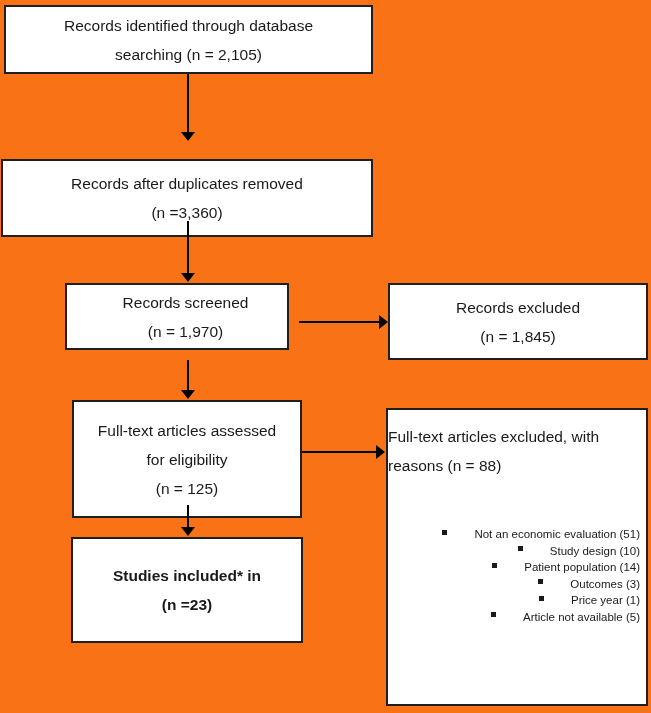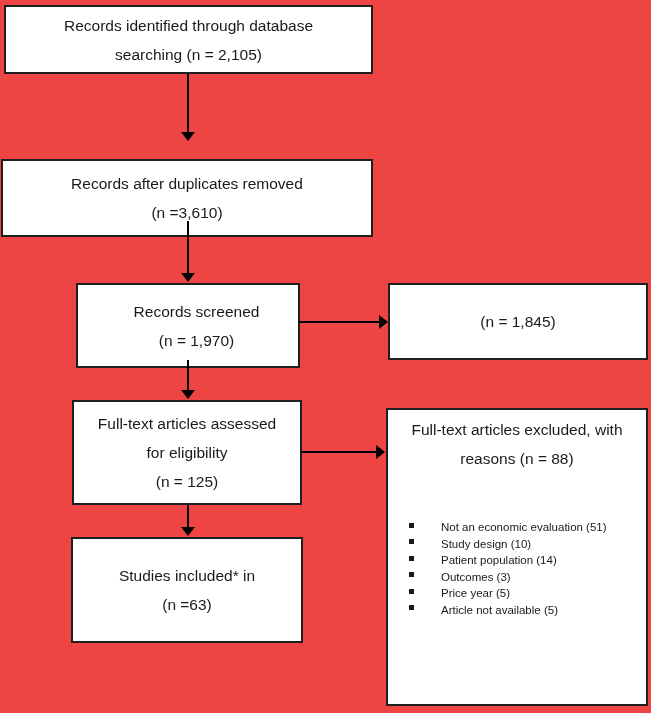--- a/index.html
+++ b/index.html
@@ -4,21 +4,21 @@
 <style>
   html, body {
     margin: 0;
     padding: 0;
     background: #ffffff;
   }
   #canvas {
     position: relative;
     width: 651px;
     height: 713px;
-    background: #ef4444;
+    background: #f97316;
     font-family: "Liberation Sans", sans-serif;
     color: #1a1a1a;
     overflow: hidden;
   }
   .flowbox {
     position: absolute;
     box-sizing: border-box;
     border: 2px solid #1f1f1f;
     background: #ffffff;
     display: flex;
@@ -26,48 +26,49 @@
     justify-content: center;
     align-items: center;
     text-align: center;
     font-size: 15.5px;
     line-height: 29px;
   }
   .flowbox .line { display: block; white-space: nowrap; }
 
   #box-identified { left: 4px;   top: 5px;   width: 369px; height: 69px; }
   #box-duplicates { left: 1px;   top: 143px; width: 372px; height: 78px; margin-top: 16px; }
-  #box-screened   { left: 76px;  top: 283px; width: 224px; height: 85px; padding-left: 17px; }
+  #box-screened   { left: 65px;  top: 283px; width: 224px; height: 67px; padding-left: 17px; }
   #box-records-excluded { left: 388px; top: 283px; width: 260px; height: 77px; }
-  #box-fulltext   { left: 72px;  top: 400px; width: 230px; height: 105px; }
-  #box-included   { left: 71px;  top: 537px; width: 232px; height: 106px; }
+  #box-fulltext   { left: 72px;  top: 400px; width: 230px; height: 118px; }
+  #box-included   { left: 71px;  top: 537px; width: 232px; height: 106px; font-weight: bold; }
 
   #box-excluded-reasons {
     position: absolute;
     left: 386px; top: 408px; width: 262px; height: 298px;
     box-sizing: border-box;
     border: 2px solid #1f1f1f;
     background: #ffffff;
     font-size: 15.5px;
     line-height: 29px;
   }
   #box-excluded-reasons .header {
-    padding-top: 5px;
-    text-align: center;
+    padding-top: 12px;
+    text-align: left;
   }
   .reason-list {
     list-style: none;
     margin: 46px 0 0 0;
     padding: 0 6px 0 21px;
     font-size: 11.5px;
     line-height: 16.5px;
   }
   .reason-list li {
     display: flex;
     align-items: baseline;
+    justify-content: flex-end;
   }
   .bullet-sq {
     width: 5px;
     height: 5px;
     background: #1a1a1a;
     flex: 0 0 5px;
     margin-right: 27px;
     position: relative;
     top: -2px;
     align-self: center;
@@ -120,39 +121,40 @@
     <span class="line">searching (n = 2,105)</span>
   </div>
 
   <div class="arrow-v" id="arrow-v1">
     <div class="shaft"></div>
     <div class="head"></div>
   </div>
 
   <div class="flowbox" id="box-duplicates">
     <span class="line">Records after duplicates removed</span>
-    <span class="line">(n =3,610)</span>
+    <span class="line">(n =3,360)</span>
   </div>
 
   <div class="arrow-v" id="arrow-v2">
     <div class="shaft"></div>
     <div class="head"></div>
   </div>
 
   <div class="flowbox" id="box-screened">
     <span class="line">Records screened</span>
     <span class="line">(n = 1,970)</span>
   </div>
 
   <div class="arrow-h" id="arrow-h1">
     <div class="shaft"></div>
     <div class="head"></div>
   </div>
 
   <div class="flowbox" id="box-records-excluded">
+    <span class="line">Records excluded</span>
     <span class="line">(n = 1,845)</span>
   </div>
 
   <div class="arrow-v" id="arrow-v3">
     <div class="shaft"></div>
     <div class="head"></div>
   </div>
 
   <div class="flowbox" id="box-fulltext">
     <span class="line">Full-text articles assessed</span>
@@ -183,32 +185,32 @@
         <li>
         <span class="bullet-sq"></span>
         <span>Patient population (14)</span>
       </li>
         <li>
         <span class="bullet-sq"></span>
         <span>Outcomes (3)</span>
       </li>
         <li>
         <span class="bullet-sq"></span>
-        <span>Price year (5)</span>
+        <span>Price year (1)</span>
       </li>
         <li>
         <span class="bullet-sq"></span>
         <span>Article not available (5)</span>
       </li>
       </ul>
   </div>
 
   <div class="arrow-v" id="arrow-v4">
     <div class="shaft"></div>
     <div class="head"></div>
   </div>
 
   <div class="flowbox" id="box-included">
     <span class="line">Studies included* in</span>
-    <span class="line">(n =63)</span>
+    <span class="line">(n =23)</span>
   </div>
 
 </div>
 
 </body></html>

